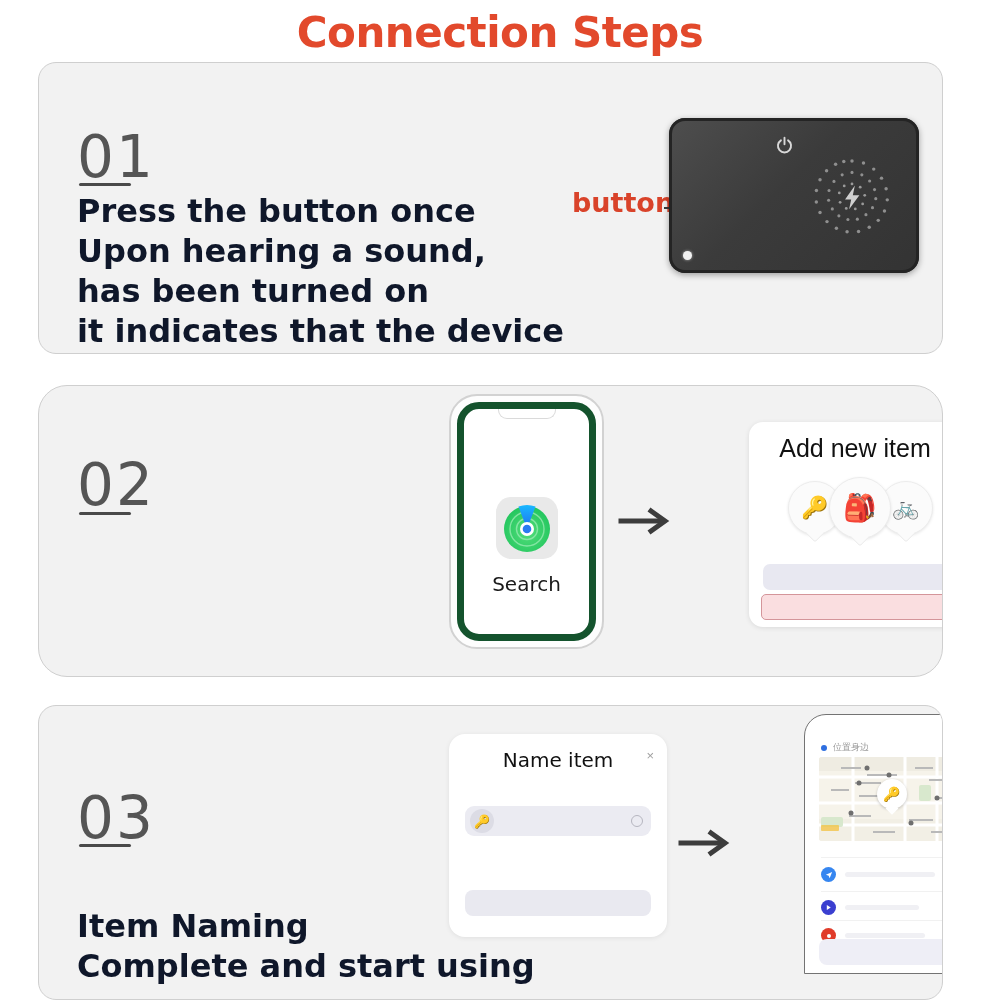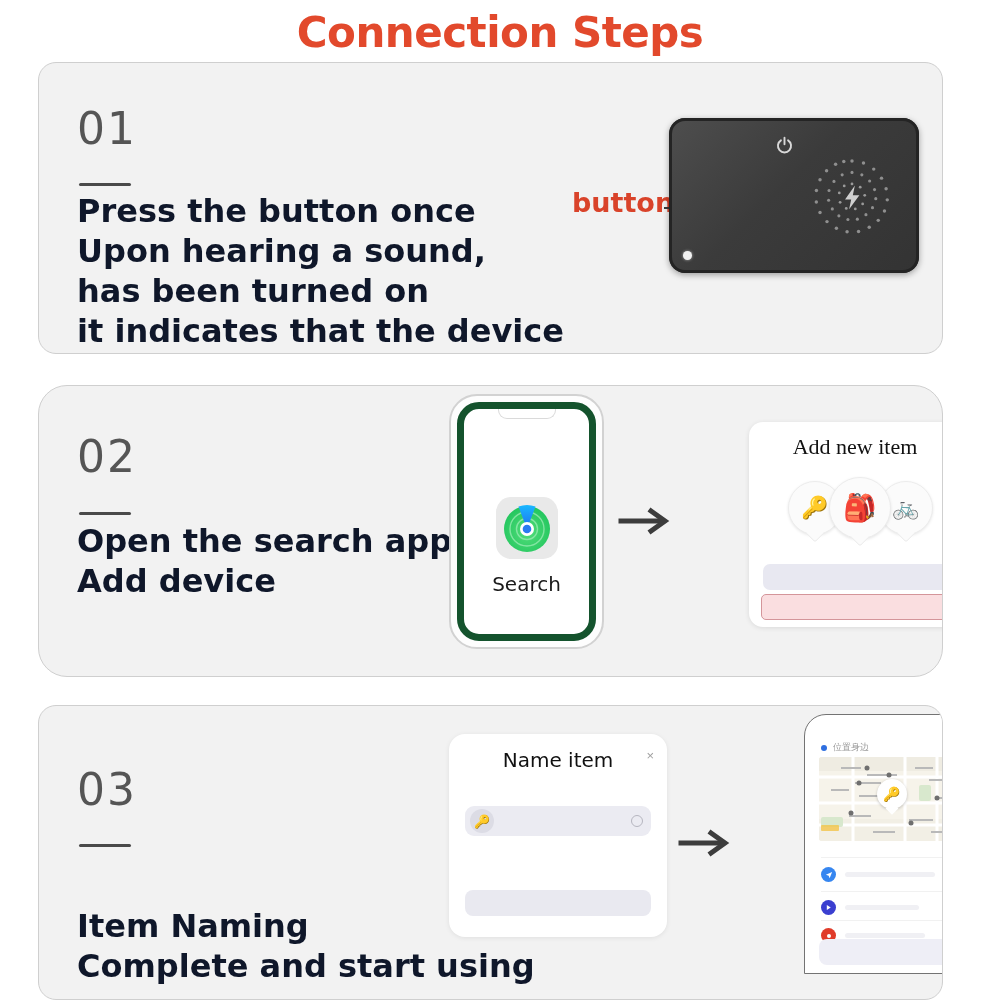--- a/index.html
+++ b/index.html
@@ -41,25 +41,26 @@
     border-radius: 18px;
     box-sizing: border-box;
     overflow: hidden;
   }
   #card-1 { top: 62px;  height: 292px; }
   #card-2 { top: 385px; height: 292px; border-radius: 29px; }
   #card-3 { top: 705px; height: 295px; border-bottom-left-radius:18px; border-bottom-right-radius:18px;}
 
   .step-num {
     position: absolute;
-    font-size: 44px;
+    font-size: 58px;
     font-weight: 400;
     color: #555555;
     letter-spacing: 2px;
     font-family: "DejaVu Sans", "Liberation Sans", sans-serif;
+    margin-top: 20px;
   }
   .step-dash {
     position: absolute;
     width: 52px;
     height: 3px;
     background: #4a4a4a;
     border-radius: 2px;
   }
   .step-text {
     position: absolute;
@@ -210,23 +211,23 @@
     height: 205px;
     background: #ffffff;
     border-radius: 14px;
     box-shadow: 0 1px 5px rgba(0,0,0,0.10);
   }
   #dialog-add-title {
     position: absolute;
     left: 0; right: 6px;
     top: 12px;
     text-align: center;
-    font-size: 22px;
+    font-size: 25px;
     color: #111111;
-    font-family: Liberation Serif, serif;
+    font-family: Liberation Sans, sans-serif;
   }
   #item-pins {
     position: absolute;
     left: 50%;
     transform: translateX(-50%);
     top: 55px;
     width: 150px;
     height: 62px;
   }
   .pin {
@@ -543,24 +544,20 @@
 
     <div id="led-dot"></div>
   </div>
 </div>
 
 <div class="card" id="card-2">
 
   <div class="step-num" id="card2-num">02</div>
   <div class="step-dash" id="card2-dash"></div>
 
-  <div class="step-text" id="card2-lines">
-    <div>Open the search app</div>
-    <div>Add device</div>
-  </div>
 
   <div id="phone-2">
     <div id="phone-2-screen">
       <div id="phone-2-notch"></div>
 
       <div id="search-app-icon">
         <svg viewBox="0 0 62 62" width="62" height="62">
           <defs>
             <radialGradient id="radarG" cx="50%" cy="58%" r="62%">
               <stop offset="0%" stop-color="#52dd7a"></stop>

